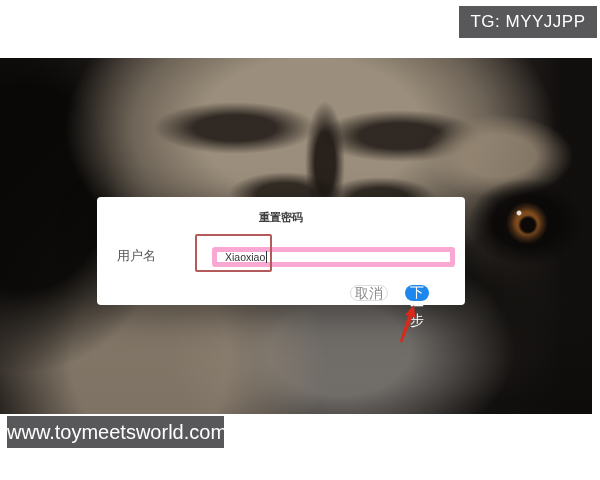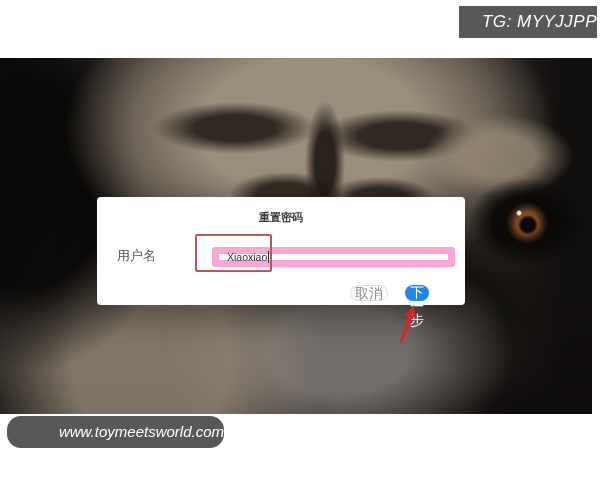--- a/index.html
+++ b/index.html
@@ -12,37 +12,35 @@
     height: 480px;
     background: #ffffff;
     overflow: hidden;
   }
 
   
   .badge {
     position: absolute;
     background: var(--color-badge_bg, #58585a);
     color: #ffffff;
-    text-align: right;
+    text-align: center;
     white-space: nowrap;
-    font-style: italic;
   }
   .badge-tr {
     left: 459px; top: 6px;
     width: 138px; height: 32px;
     line-height: 32px;
     font-size: 17px;
     letter-spacing: 0.5px;
   }
   .badge-bl {
     left: 7px; top: 416px;
     width: 217px; height: 32px;
     line-height: 32px;
-    font-size: 15px;
-    border-radius: 14px;
+    font-size: 20px;
   }
 
   
   .photo {
     position: absolute;
     left: 0; top: 58px;
     width: 592px; height: 356px;
     background-color: #39332f;
     background-image:
       
@@ -99,21 +97,21 @@
   .field-label {
     position: absolute;
     left: 20px; top: 50px;
     font-size: 13px;
     color: #555555;
   }
   .username-input {
     position: absolute;
     left: 115px; top: 50px;
     width: 243px; height: 20px;
-    border: 7px solid #f9a8d4;
+    border: 5px solid #f9a8d4;
     border-radius: 3px;
     background: #ffffff;
     display: flex;
     align-items: center;
     padding-left: 8px;
     font-size: 10.5px;
     color: #333333;
     cursor: text;
   }
   .caret {

